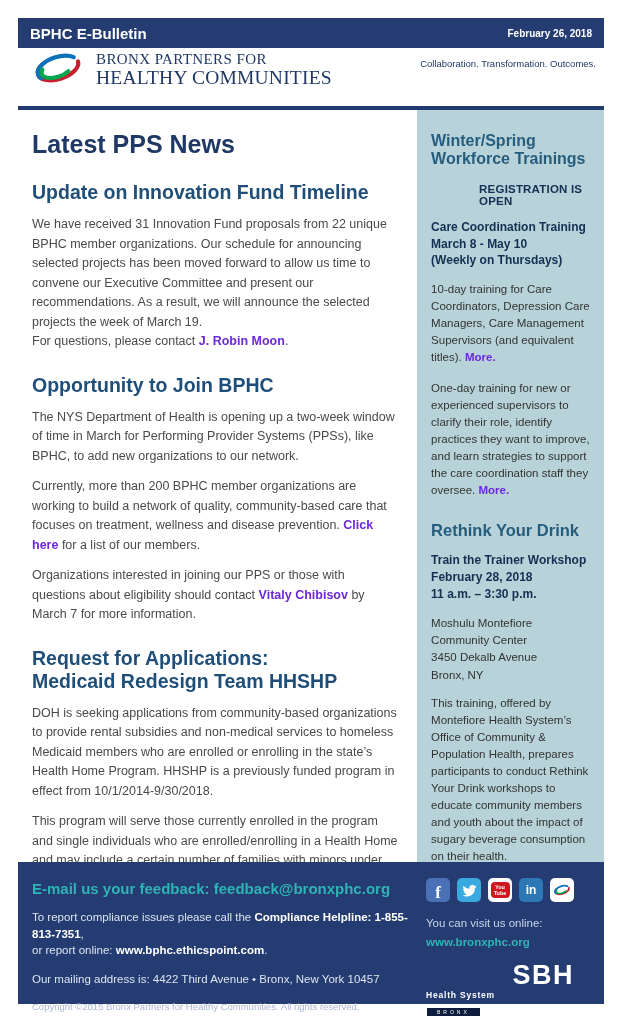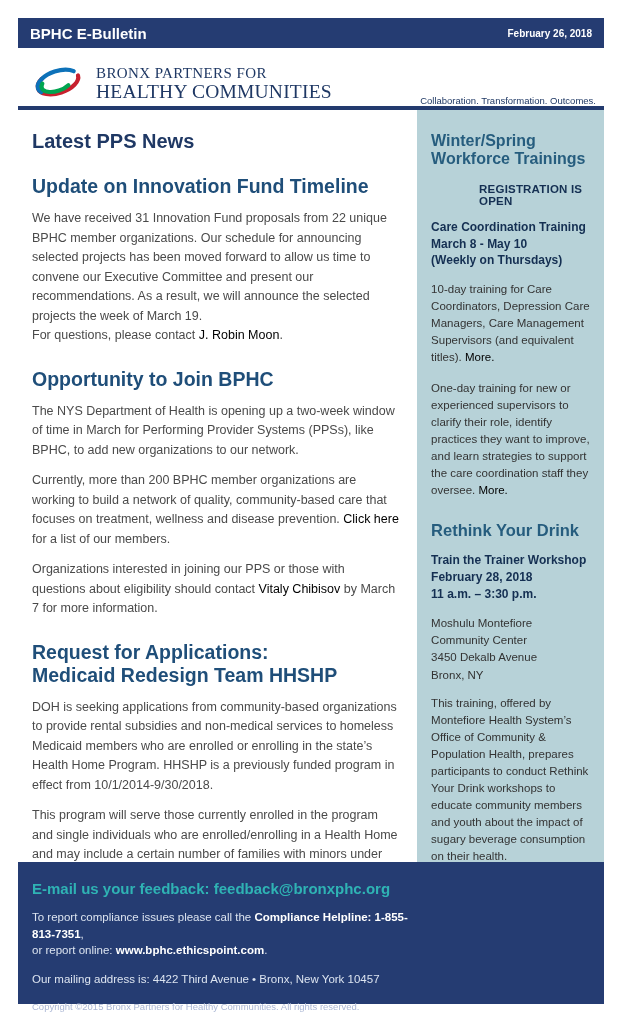--- a/index.html
+++ b/index.html
@@ -5,47 +5,47 @@
   html,body{margin:0;padding:0;background:#ffffff;}
   body{width:622px;height:1024px;font-family:"Liberation Sans",sans-serif;-webkit-font-smoothing:antialiased;}
   .frame{width:586px;margin:18px auto 0 auto;}
 
   
   .topbar{height:30px;background:#253c72;display:flex;align-items:center;justify-content:space-between;padding:4px 12px;box-sizing:border-box;}
   .topbar .title{color:#ffffff;font-size:15px;font-weight:bold;}
   .topbar .date{color:#ffffff;font-size:10px;font-weight:bold;}
 
   
-  .masthead{height:62px;background:#ffffff;border-bottom:4px solid #233a6e;display:flex;align-items:flex-end;justify-content:space-between;padding:0 8px 0 14px;box-sizing:border-box;}
+  .masthead{height:62px;background:#ffffff;border-bottom:4px solid #233a6e;display:flex;align-items:flex-start;justify-content:space-between;padding:0 8px 0 14px;box-sizing:border-box;}
   .brand{display:flex;align-items:center;}
   .brand svg{margin-right:12px;}
   .orgname{font-family:"Liberation Serif",serif;color:#1f3864;line-height:1.04;}
   .org1{font-size:15px;letter-spacing:.4px;}
   .org2{font-size:19.5px;letter-spacing:.2px;}
   .tagline{font-family:Liberation Sans, sans-serif;color:#1f3864;font-size:9.5px;margin-top:10px;}
 
   
   .content{display:flex;height:752px;overflow:hidden;}
   .leftcol{width:411px;box-sizing:border-box;padding:8px 16px 0 14px;background:#ffffff;}
-  .leftcol h1{font-size:20px;color:#1f3864;margin:12px 0 6px 0;}
+  .leftcol h1{font-size:25px;color:#1f3864;margin:12px 0 6px 0;}
   .leftcol h2{font-size:19.5px;color:#1f4e79;margin:22px 0 4px 0;line-height:1.18;}
   .leftcol p{font-size:12.5px;color:#4a4a4a;line-height:1.56;margin:11px 0;}
-  a.lnk{color:#000000;font-weight:normal;text-decoration:none;cursor:pointer;}
+  a.lnk{color:#6d28d9;font-weight:bold;text-decoration:none;cursor:pointer;}
 
   
   .sidebar{width:192px;box-sizing:border-box;background:#b7d2d8;padding:14px 14px 0 14px;}
   .sb-title{font-size:16px;font-weight:bold;color:#265d7e;line-height:1.15;margin:8px 0 14px 0;}
   .sb-sub{font-size:11.5px;font-weight:bold;color:#142f52;margin:12px 0;letter-spacing:.2px;padding-left:48px;}
   .sb-bold{font-size:12px;font-weight:bold;color:#142f52;line-height:1.4;margin:12px 0;}
   .sb-body{font-size:11.5px;color:#333333;line-height:1.48;margin:11px 0 14px 0;}
   .sb-lines{font-size:11.5px;color:#333333;line-height:1.5;margin:11px 0;}
   .sb-h2{font-size:16.5px;font-weight:bold;color:#265d7e;margin:22px 0 10px 0;}
 
   
-  .footer{height:142px;background:#253c72;display:flex;box-sizing:border-box;flex-direction:column;}
+  .footer{height:142px;background:#253c72;display:flex;box-sizing:border-box;}
   .f-left{width:398px;box-sizing:border-box;padding:18px 0 0 14px;}
   .f-head{font-size:15px;font-weight:bold;color:#2fb3b4;margin:0 0 4px 0;}
   .f-p{font-size:11.5px;color:#dce4f0;line-height:1.45;margin:12px 0;}
   .f-p strong{color:#ffffff;}
   .f-copy{font-size:9.5px;color:#aab6d4;margin-top:13px;}
   .f-right{box-sizing:border-box;padding:16px 0 0 10px;}
   .sic-row{display:flex;gap:7px;}
   .sic{width:24px;height:24px;border-radius:5px;display:flex;align-items:center;justify-content:center;color:#ffffff;font-weight:bold;cursor:pointer;box-sizing:border-box;}
   .sic.fb{background:#4a70b5;font-family:"Liberation Serif",serif;font-size:17px;align-items:flex-end;line-height:1;padding-bottom:1px;}
   .sic.tw{background:#3aa9e0;}

